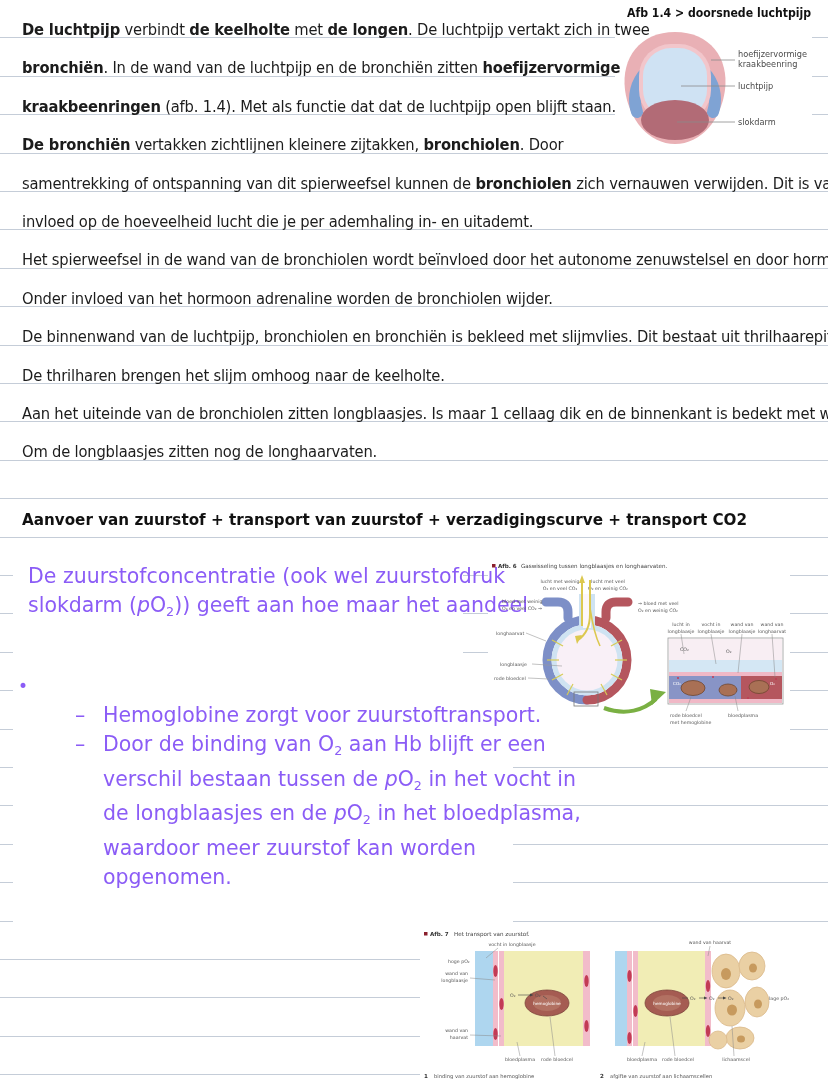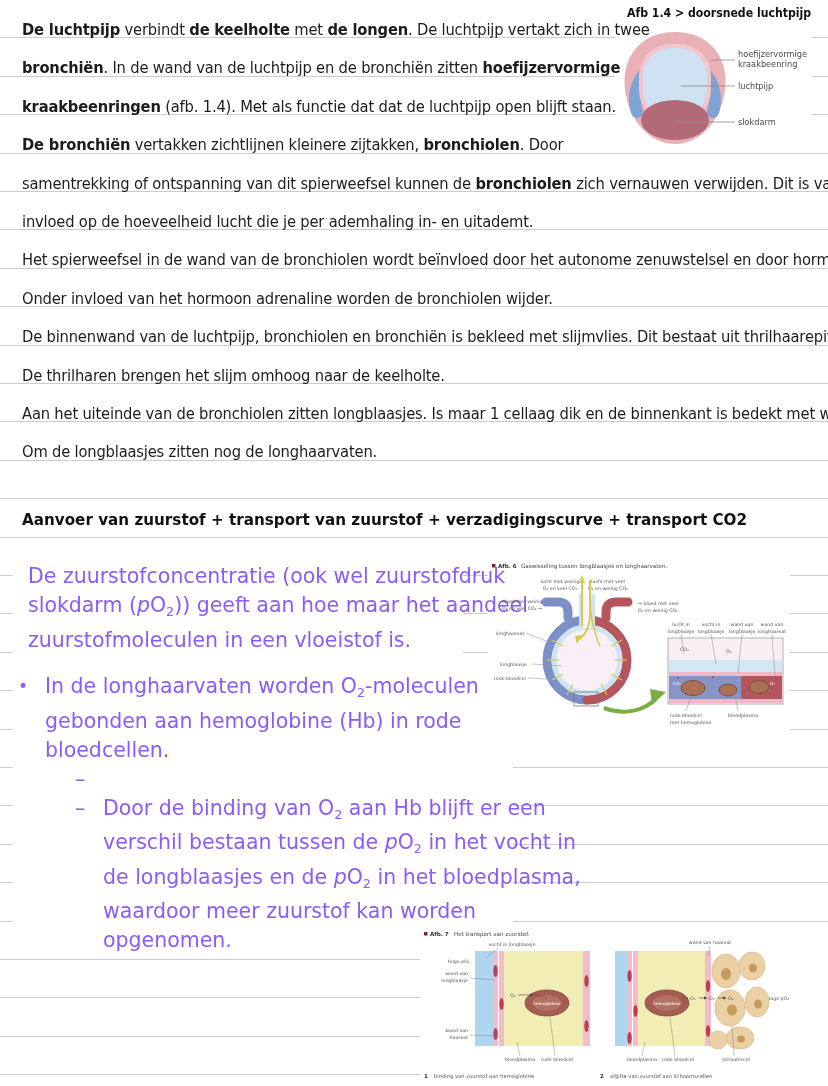--- a/index.html
+++ b/index.html
@@ -77,29 +77,29 @@
     <line x1="96" y1="36" x2="120" y2="36" stroke="#8a8a8a" stroke-width="0.8"></line>
     <line x1="66" y1="62" x2="120" y2="62" stroke="#8a8a8a" stroke-width="0.8"></line>
     <line x1="62" y1="98" x2="120" y2="98" stroke="#8a8a8a" stroke-width="0.8"></line>
     <text x="123" y="33" class="a14lbl">hoefijzervormige</text>
     <text x="123" y="43" class="a14lbl">kraakbeenring</text>
     <text x="123" y="65" class="a14lbl">luchtpijp</text>
     <text x="123" y="101" class="a14lbl">slokdarm</text>
   </svg>
 </div>
 
-<div class="layer printed intro"><span>De zuurstofconcentratie (ook wel zuurstofdruk</span><br><span>slokdarm (</span><span class="i">p</span><span>O</span><span class="sub">2</span><span>)) geeft aan hoe maar het aandeel</span><br><span>zuurstofmoleculen in een vloeistof is.</span></div>
+<div class="layer printed intro"><span>De zuurstofconcentratie (ook wel zuurstofdruk</span><br><span>slokdarm (</span><span class="i">p</span><span>O</span><span class="sub">2</span><span>)) geeft aan hoe maar het aandeel</span><br></div>
 
 <div class="layer printed bullets">
   <div class="brow">
     <div class="bmark">•</div>
-    <div><span>In de longhaarvaten worden O</span><span class="sub">2</span><span>-moleculen</span><br><span>gebonden aan hemoglobine (Hb) in rode</span><br><span>bloedcellen.</span></div>
   </div>
   <div class="brow dashrow">
     <div class="dmark">–</div>
+    <div><span>Hemoglobine zorgt voor zuurstoftransport.</span></div>
   </div>
   <div class="brow dashrow">
     <div class="dmark">–</div>
     <div><span>Door de binding van O</span><span class="sub">2</span><span> aan Hb blijft er een</span><br><span>verschil bestaan tussen de </span><span class="i">p</span><span>O</span><span class="sub">2</span><span> in het vocht in</span><br><span>de longblaasjes en de </span><span class="i">p</span><span>O</span><span class="sub">2</span><span> in het bloedplasma,</span><br><span>waardoor meer zuurstof kan worden</span><br><span>opgenomen.</span></div>
   </div>
 </div>
 
 <div class="layer" style="left:488px;top:556px;width:302px;height:182px;">
   <svg width="302" height="182" viewBox="0 0 302 182">
     <rect x="4" y="8" width="3.5" height="3.5" fill="#8a1f2d"></rect>

